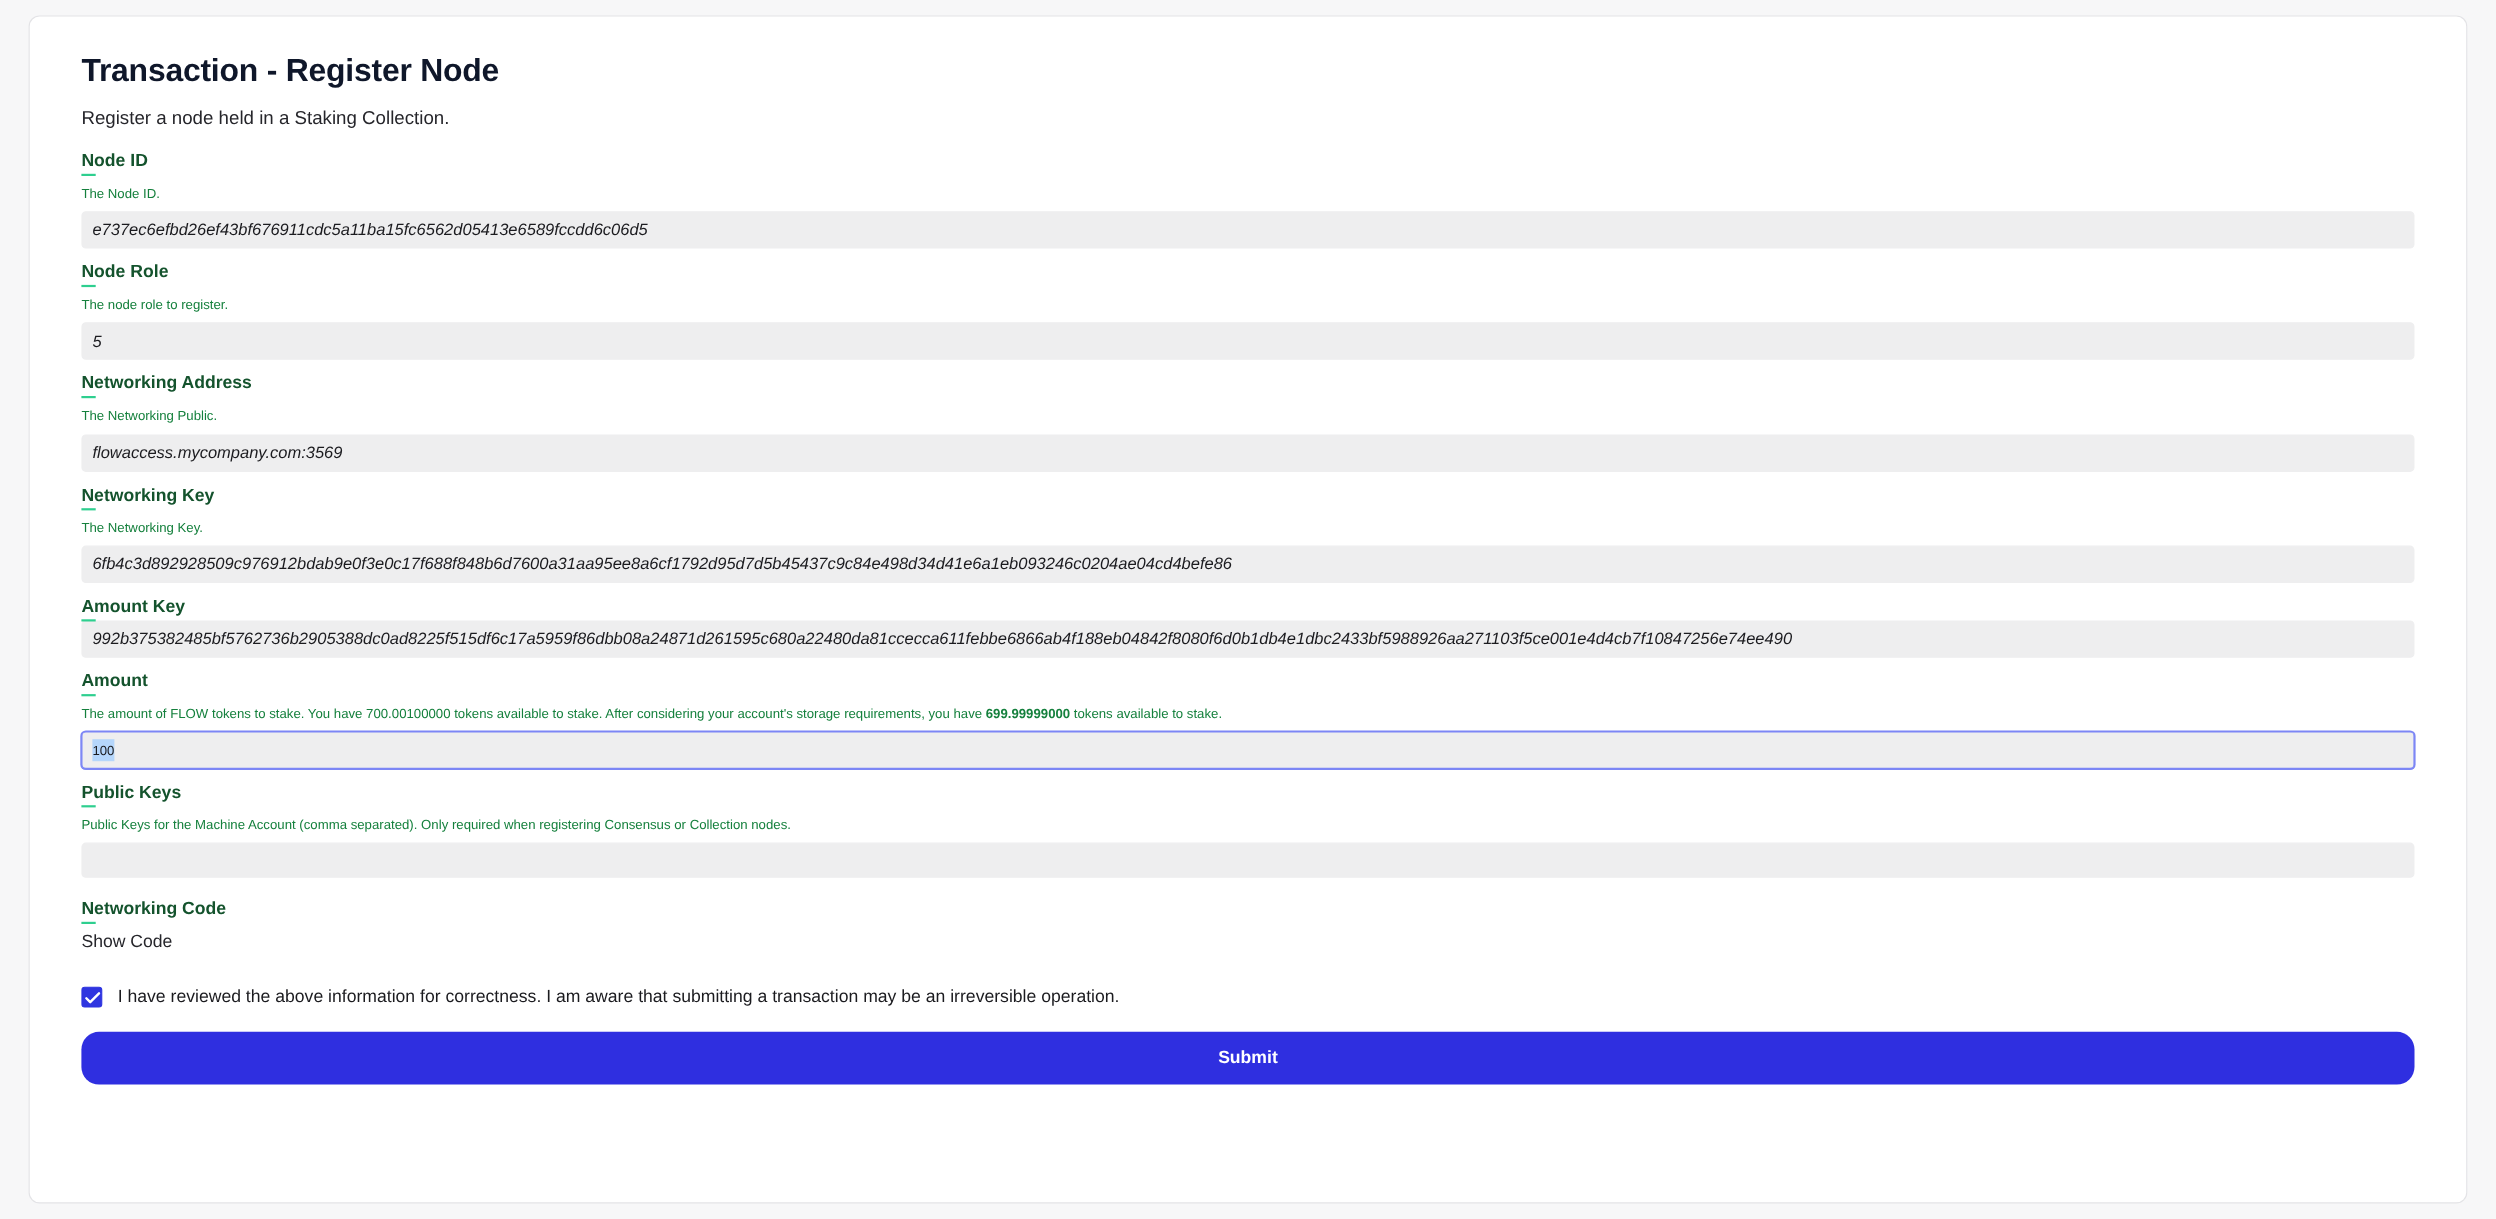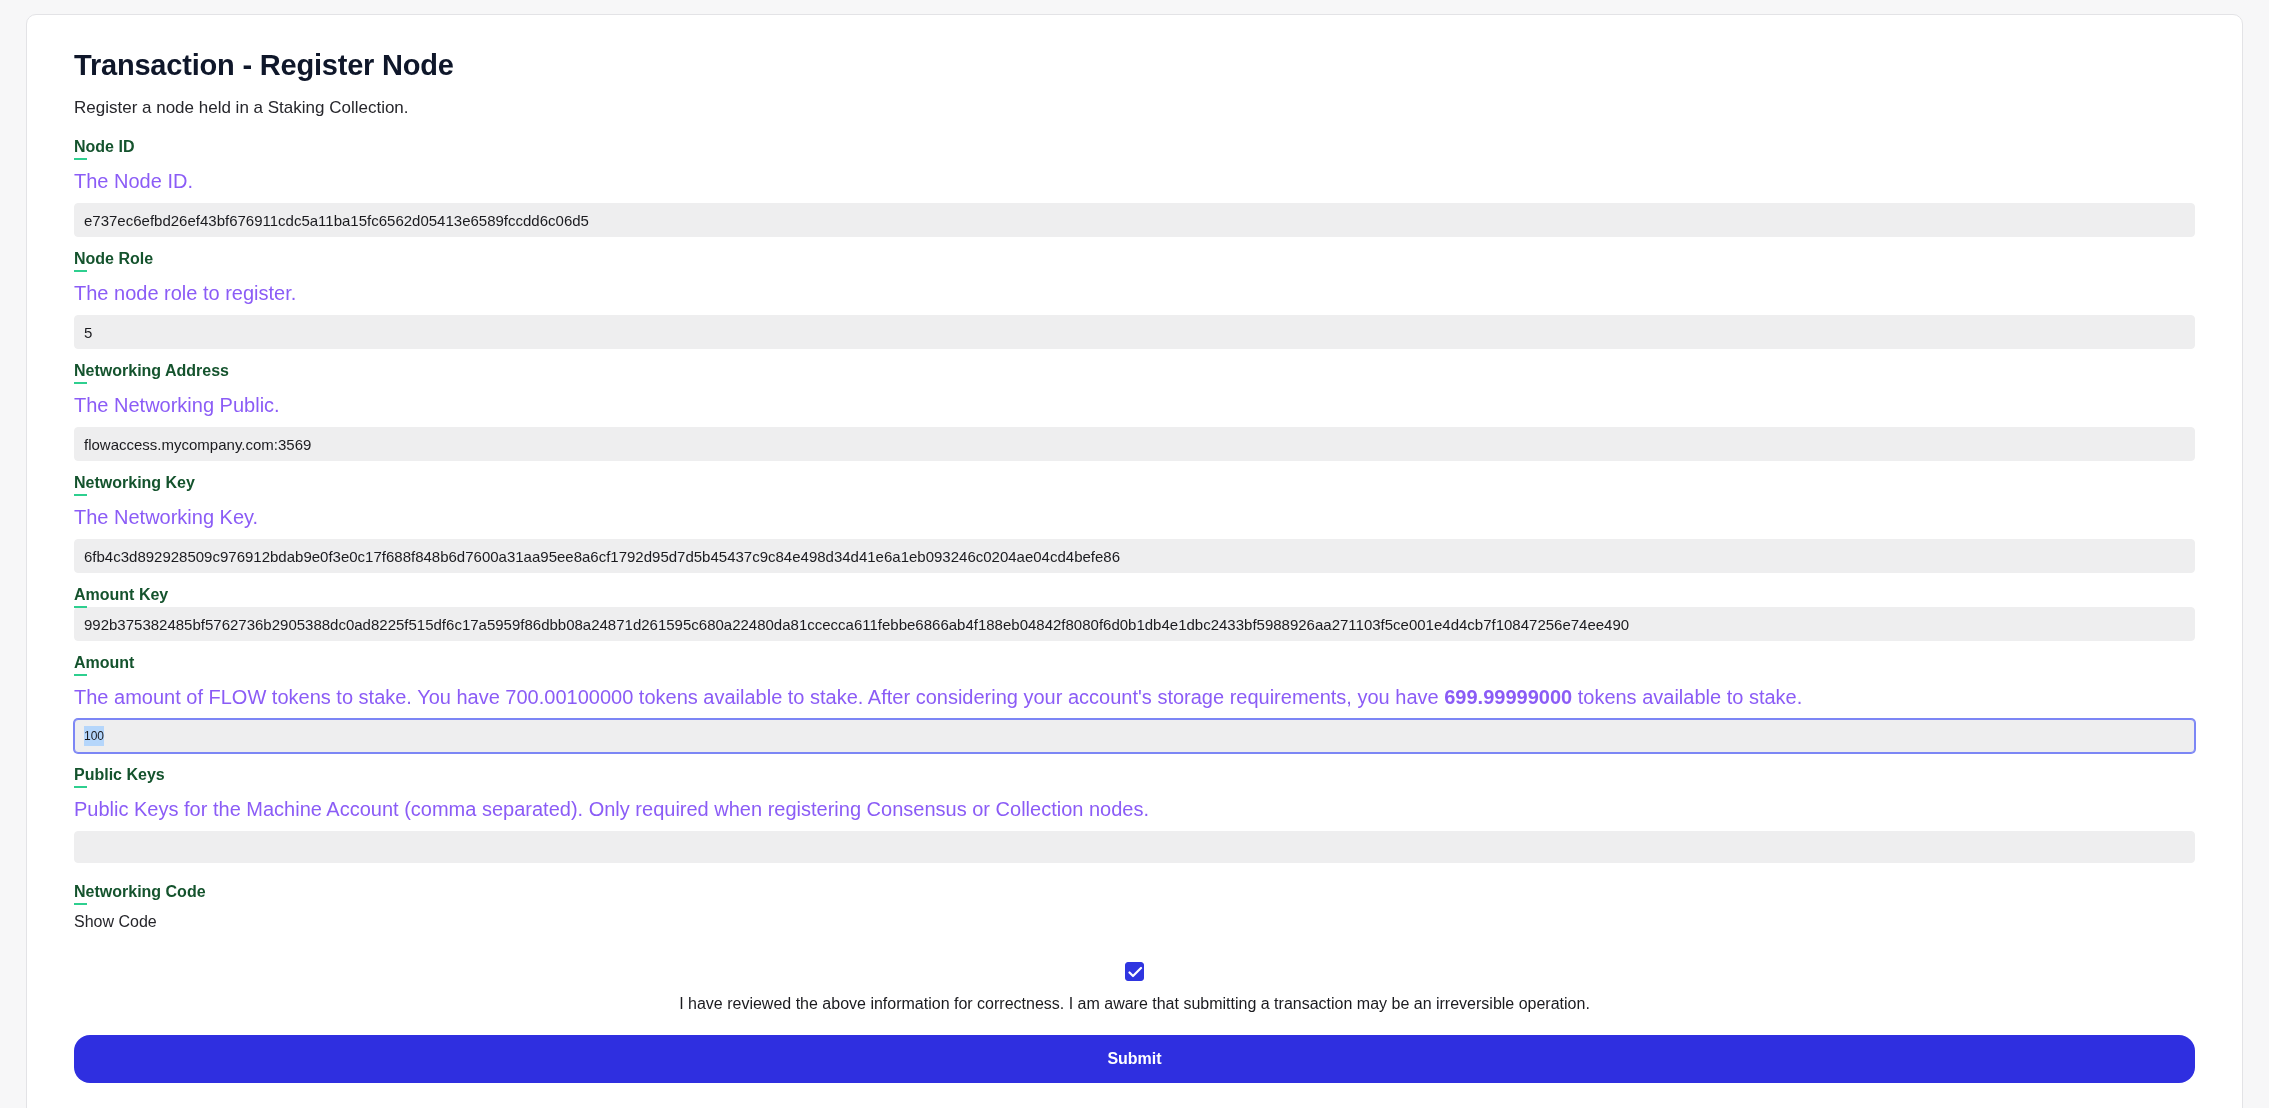--- a/index.html
+++ b/index.html
@@ -51,40 +51,41 @@
   .field-label::after {
     content: "";
     position: absolute;
     left: 0;
     bottom: -4px;
     width: 13px;
     height: 2px;
     background: #2ecf8f;
   }
   .field-desc {
-    font-size: 20px;
-    color: #8b5cf6;
+    font-size: 12px;
+    color: #15803d;
     margin: 9px 0 8px 0;
     line-height: 1.35;
   }
   .field-desc b {
     font-weight: bold;
   }
   .input {
     width: 100%;
     height: 34px;
     background: #eeeeef;
     border: 1px solid #eeeeef;
     border-radius: 4px;
     padding: 0 9px;
     font-family: "Liberation Sans", sans-serif;
     font-size: 15px;
     color: #1b1b1f;
     outline: none;
     display: block;
+    font-style: italic;
   }
   .input.focused {
     border: 1px solid #7c86f5;
     box-shadow: 0 0 0 1px #7c86f5;
   }
   .input-wrap {
     position: relative;
   }
   .selected-value {
     position: absolute;
@@ -101,21 +102,20 @@
   .showcode {
     font-size: 16px;
     color: #26262b;
     margin: 9px 0 0 0;
   }
   .consent-row {
     display: flex;
     align-items: center;
     gap: 14px;
     margin: 31px 0 22px 0;
-    flex-direction: column;
   }
   .checkbox {
     width: 19px;
     height: 19px;
     border-radius: 3px;
     background: #2f35e0;
     border: 1px solid #2f35e0;
     position: relative;
     flex: none;
     cursor: pointer;

